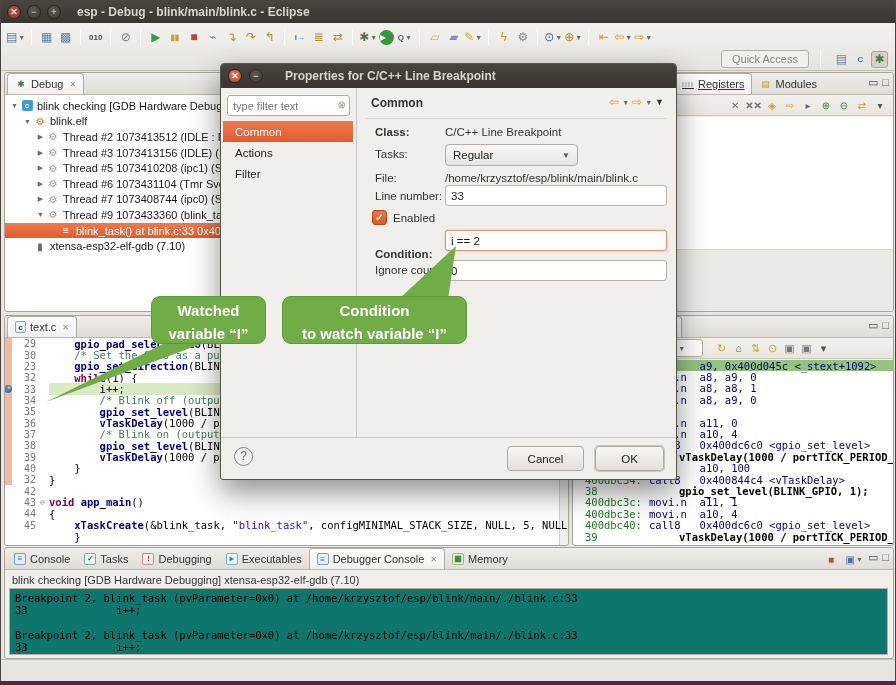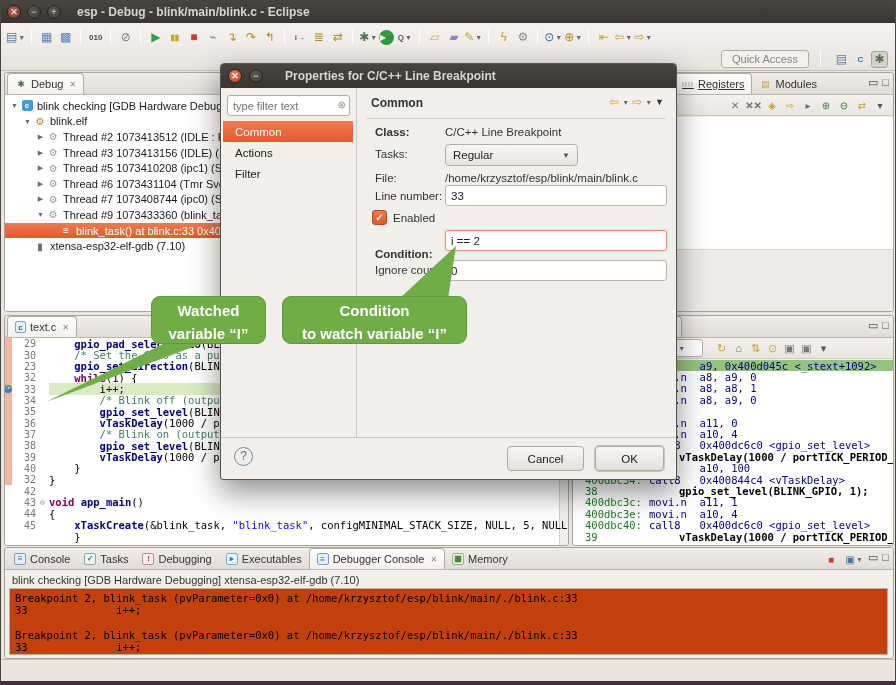--- a/index.html
+++ b/index.html
@@ -77,21 +77,21 @@
      font-family:"DejaVu Sans Mono",monospace;font-size:10.5px;border-radius:0 0 3px 3px;}
   .drow{height:11.4px;display:flex;align-items:center;white-space:pre;}
   .drow .dgut{width:76px;padding-left:12px;color:#1e7a1e;flex:none;}
   .drow .dtxt{color:#000080;}
   .drow .dtxt.src{color:#000;font-weight:bold;padding-left:30px;}
   .drow.cur{background:#93c47d;}
   .combo{display:flex;align-items:center;height:18px;border:1px solid #b3ada4;border-radius:3px;
      background:#fff;color:#8a857d;font-size:10.5px;padding:0 4px;gap:6px;}
   
   .cstatus{font-size:11px;color:#333;padding:4px 7px 2px;}
-  .cout{position:absolute;left:4px;right:5px;top:40px;bottom:3px;background:#c2410c;
+  .cout{position:absolute;left:4px;right:5px;top:40px;bottom:3px;background:#0f766e;
      border:1px solid #b5afa6;font-family:"DejaVu Sans Mono",monospace;font-size:10.5px;
      padding:3px 0 0 5px;white-space:pre;line-height:12.3px;color:#000;overflow:hidden;}
   .ctabicon{display:inline-flex;align-items:center;justify-content:center;width:12px;height:12px;
      border-radius:2px;font-size:8px;font-weight:bold;border:1px solid transparent;}
   
   .statusbar{position:absolute;left:0;bottom:0;width:100%;height:22px;background:#e9e6e1;
      border-top:1px solid #c6c1b9;}
   
   .dialog{position:absolute;left:219px;top:62px;width:457px;height:417px;z-index:40;
     background:#f1efec;border:1px solid #56524c;border-radius:4px 4px 3px 3px;

